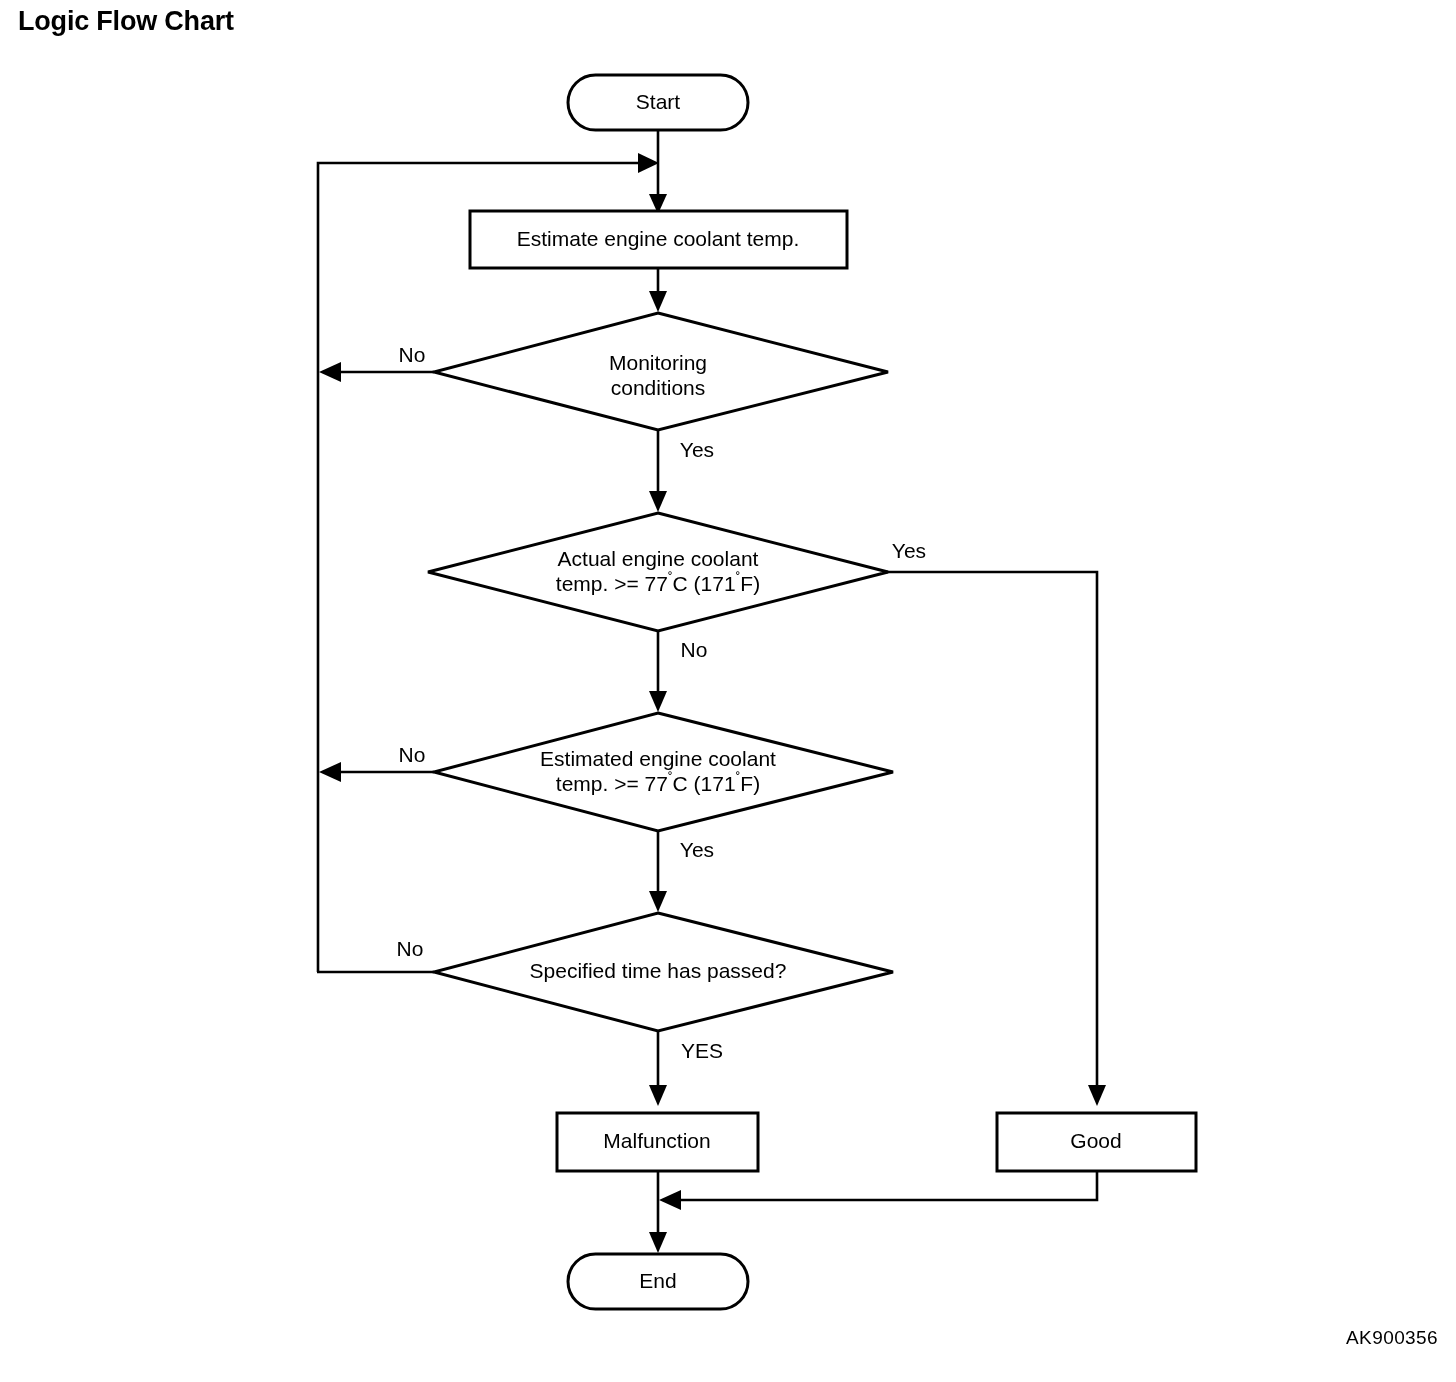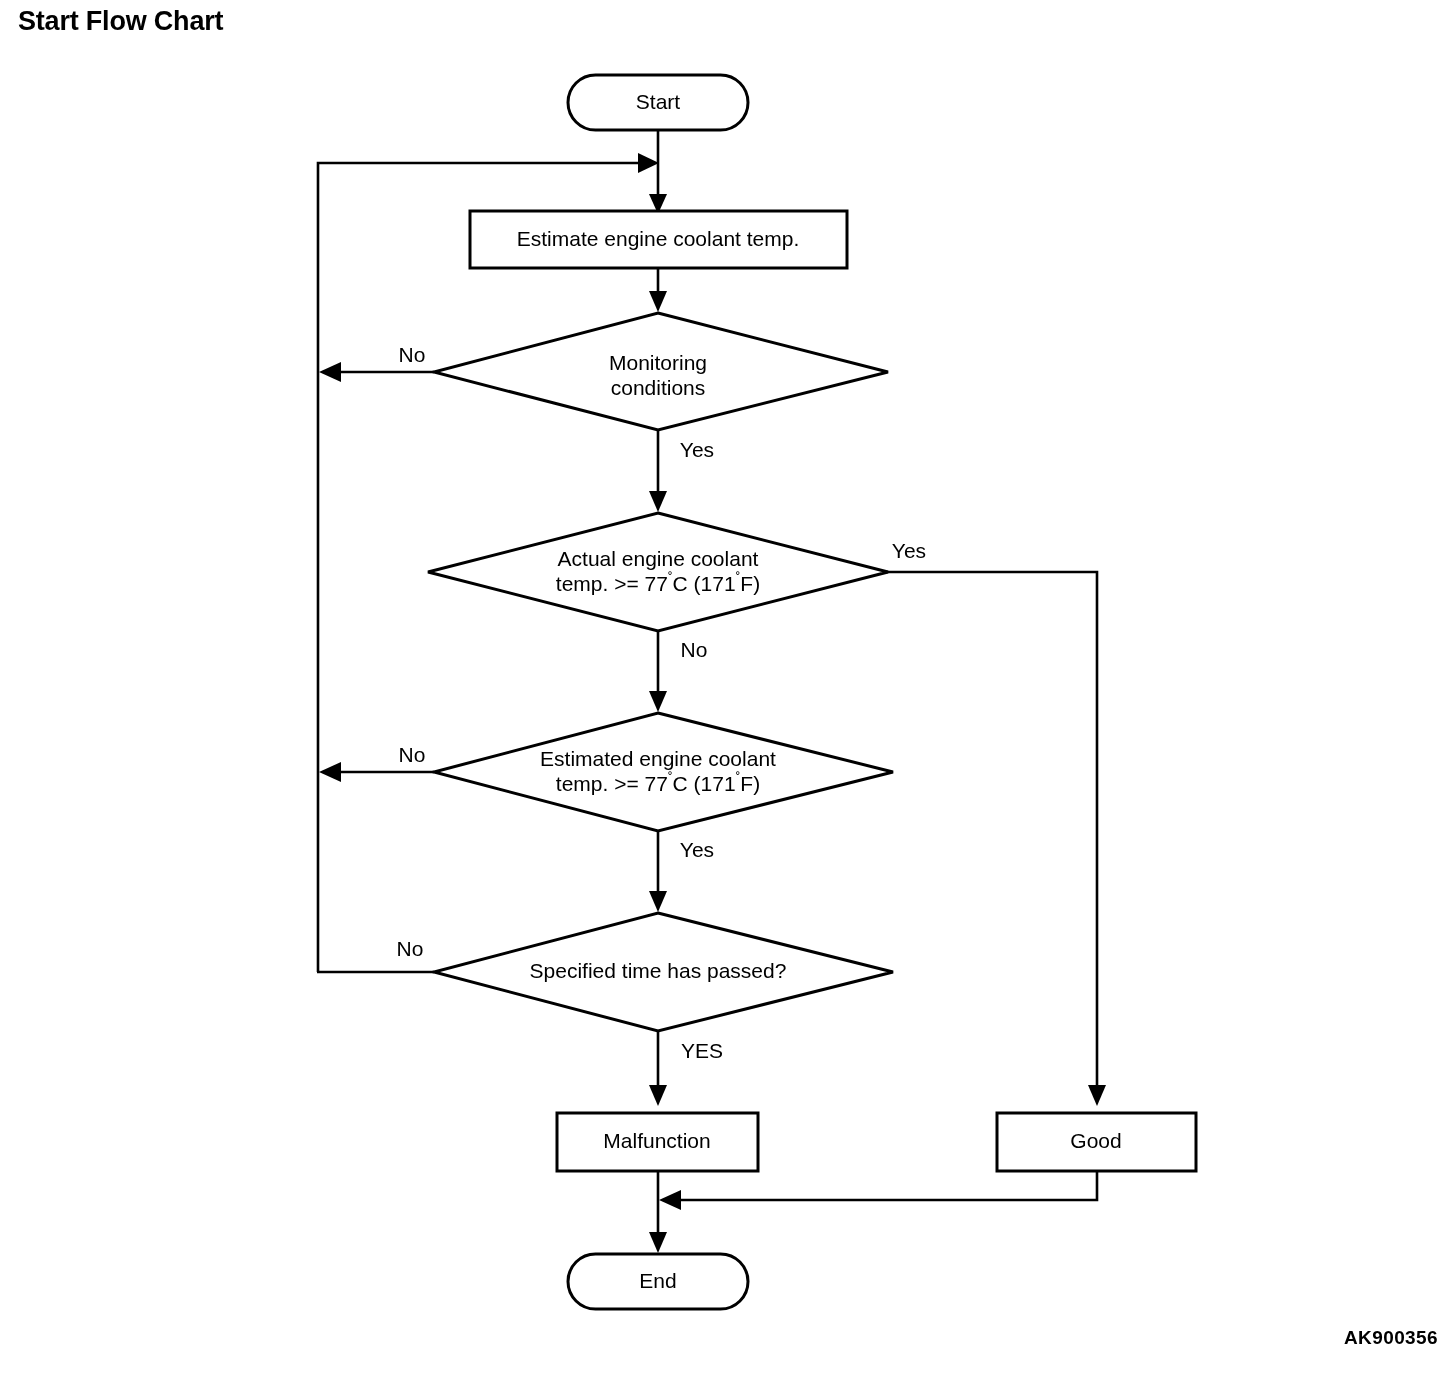--- a/index.html
+++ b/index.html
@@ -30,21 +30,21 @@
     font-weight: bold;
     letter-spacing: -0.2px;
     white-space: nowrap;
   }
   #figure-code {
     position: absolute;
     right: 18px;
     top: 1327px;
     font-family: "Liberation Sans", sans-serif;
     font-size: 19px;
-    font-weight: bold;
+    font-weight: normal;
     letter-spacing: 0.4px;
     white-space: nowrap;
   }
   svg#flow {
     position: absolute;
     left: 0;
     top: 0;
     width: 1456px;
     height: 1382px;
   }
@@ -81,21 +81,21 @@
   .deg {
     font-size: 14px;
     baseline-shift: 6px;
   }
 </style>
 </head>
 <body>
 
 <div id="page">
 
-  <div id="chart-title">Start Flow Chart</div>
+  <div id="chart-title">Logic Flow Chart</div>
 
   <svg id="flow" viewBox="0 0 1456 1382">
 
     <g>
       <path class="conn" d="M 658 130 L 658 210"></path>
       <polygon class="arrowhead" points="658,214 649,194 667,194"></polygon>
     </g>
 
     <g>
       <path class="conn" d="M 318 972 L 318 163 L 645 163"></path>

